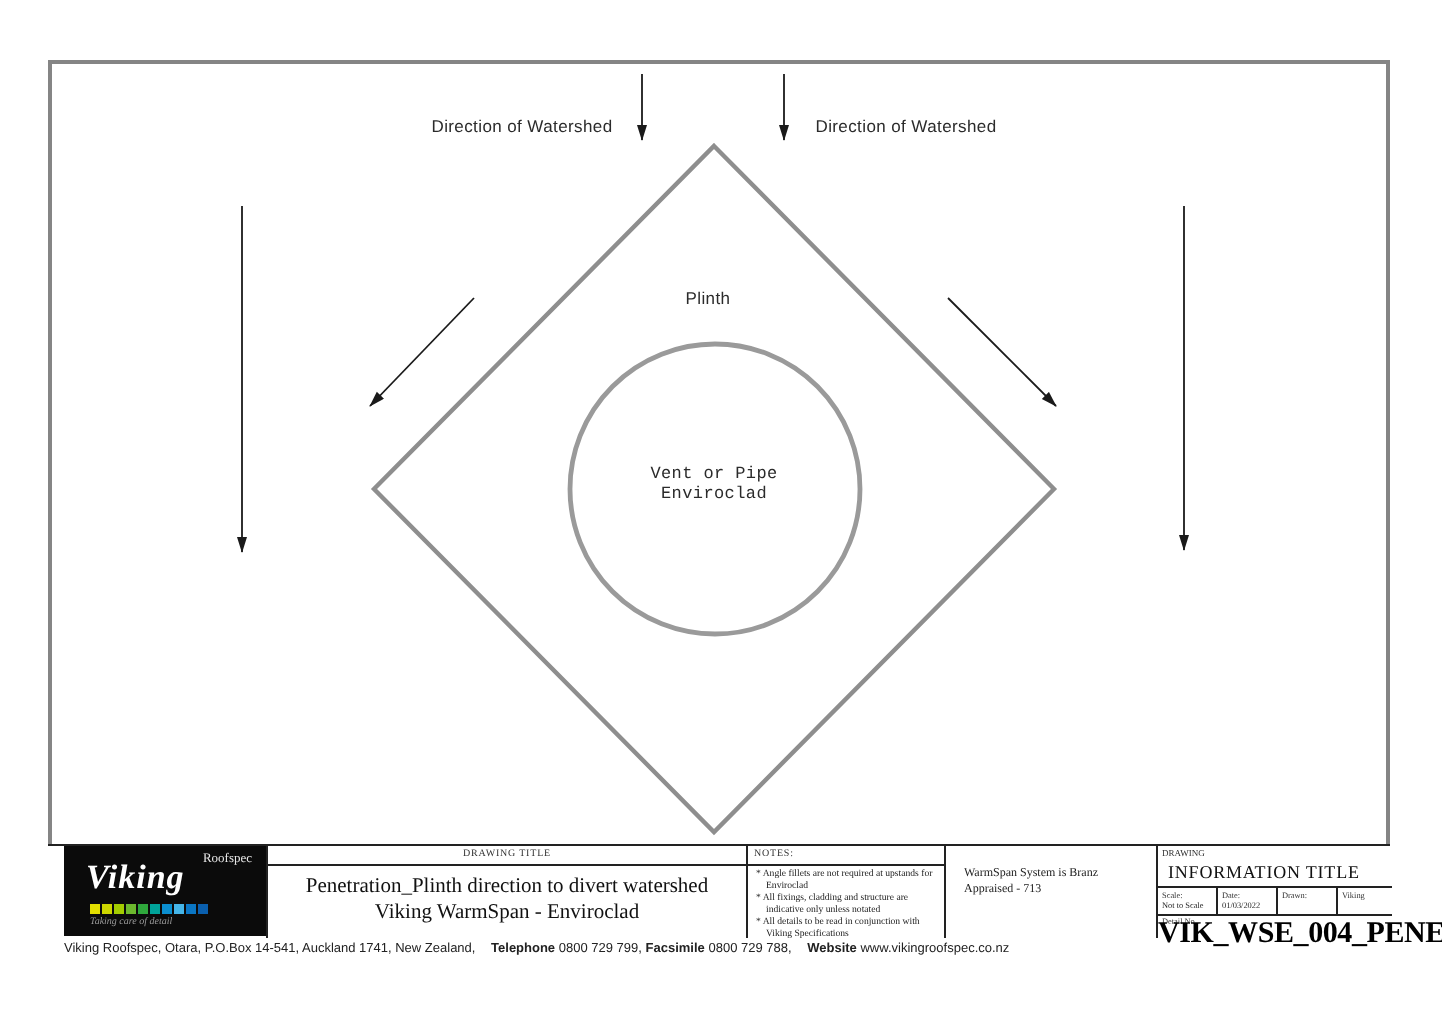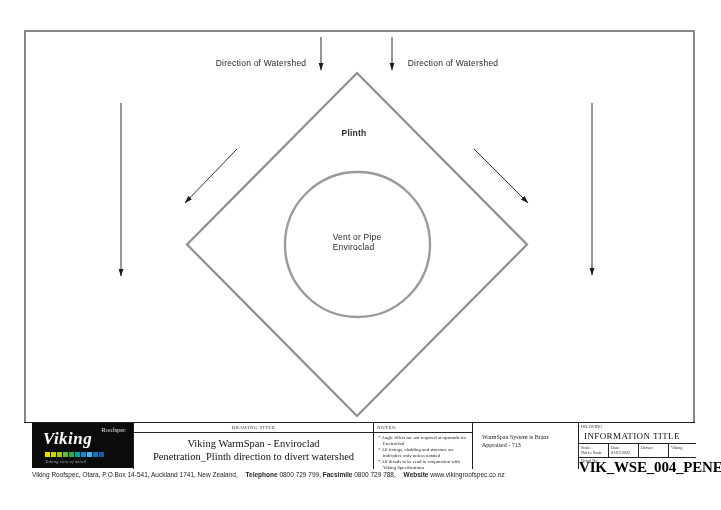--- a/index.html
+++ b/index.html
@@ -13,21 +13,21 @@
     border:2px solid #858585; box-sizing:border-box;
   }
   
   .draw-svg { position:absolute; left:0; top:0; width:721px; height:510px; }
 
   
   .dlabel {
     position:absolute; font-size:8.5px; color:#2b2b2b; white-space:nowrap;
     transform:translateX(-50%); letter-spacing:0.2px;
   }
-  .dlabel-block { text-align:left; line-height:10px; }
+  .dlabel-block { text-align:center; line-height:10px;font-family:Liberation Mono, monospace; }
 
   
   .title-block {
     position:absolute; left:24px; top:422px; width:671px; height:46px;
     border-top:1px solid #222; box-sizing:border-box; background:#fff;font-family:Liberation Serif, serif;
   }
   .tb-cell { position:absolute; top:0; height:46px; border-left:1px solid #222; box-sizing:border-box; }
   .tb-header {
     height:9px; border-bottom:1px solid #222; font-size:5px; color:#333;
     display:flex; align-items:center; justify-content:center; letter-spacing:0.4px;
@@ -99,21 +99,21 @@
     <line x1="321" y1="37" x2="321" y2="70" stroke="#1a1a1a" stroke-width="0.9" marker-end="url(#ah)"></line>
     <line x1="392" y1="37" x2="392" y2="70" stroke="#1a1a1a" stroke-width="0.9" marker-end="url(#ah)"></line>
     <line x1="121" y1="103" x2="121" y2="276" stroke="#1a1a1a" stroke-width="0.9" marker-end="url(#ah)"></line>
     <line x1="592" y1="103" x2="592" y2="275" stroke="#1a1a1a" stroke-width="0.9" marker-end="url(#ah)"></line>
     <line x1="237" y1="149" x2="185" y2="203" stroke="#1a1a1a" stroke-width="0.9" marker-end="url(#ah)"></line>
     <line x1="474" y1="149" x2="528" y2="203" stroke="#1a1a1a" stroke-width="0.9" marker-end="url(#ah)"></line>
   </svg>
 
   <div class="dlabel" style="left:261px; top:58px;">Direction of Watershed</div>
   <div class="dlabel" style="left:453px; top:58px;">Direction of Watershed</div>
-  <div class="dlabel" style="left:354px; top:128px;font-weight:bold;">Plinth</div>
+  <div class="dlabel" style="left:354px; top:144px;">Plinth</div>
   <div class="dlabel dlabel-block" style="left:357px; top:232px;">
     <div>Vent or Pipe</div>
     <div>Enviroclad</div>
   </div>
 
   <div class="title-block">
 
     <div class="logo-box">
       <div class="logo-roofspec">Roofspec</div>
       <div class="logo-viking">Viking</div>
@@ -128,22 +128,22 @@
           <span class="stripe-sq" style="background: rgb(69, 181, 232);"></span>
           <span class="stripe-sq" style="background: rgb(10, 118, 196);"></span>
           <span class="stripe-sq" style="background: rgb(10, 95, 174);"></span>
         </div>
       <div class="logo-tagline">Taking care of detail</div>
     </div>
 
     <div class="tb-cell" style="left:109px; width:240px;">
       <div class="tb-header">DRAWING TITLE</div>
       <div class="title-lines">
+        <div>Penetration_Plinth direction to divert watershed</div>
         <div>Viking WarmSpan - Enviroclad</div>
-        <div>Penetration_Plinth direction to divert watershed</div>
       </div>
     </div>
 
     <div class="tb-cell" style="left:349px; width:99px;">
       <div class="tb-header left">NOTES:</div>
       <div class="notes-body">
         <div class="note-item">* Angle fillets are not required at upstands for Enviroclad</div>
         <div class="note-item">* All fixings, cladding and structure are indicative only unless notated</div>
         <div class="note-item">* All details to be read in conjunction with Viking Specifications</div>
       </div>

